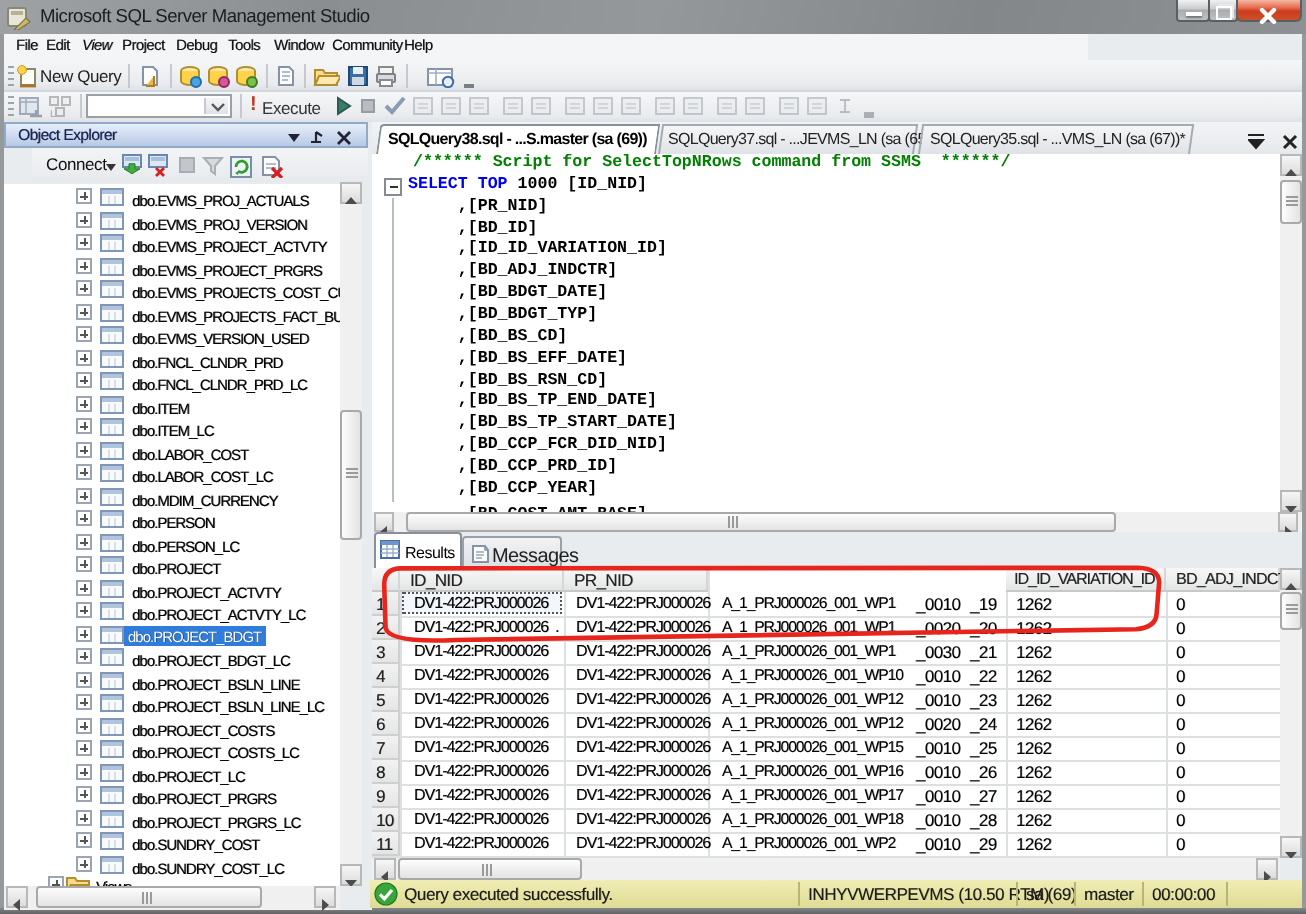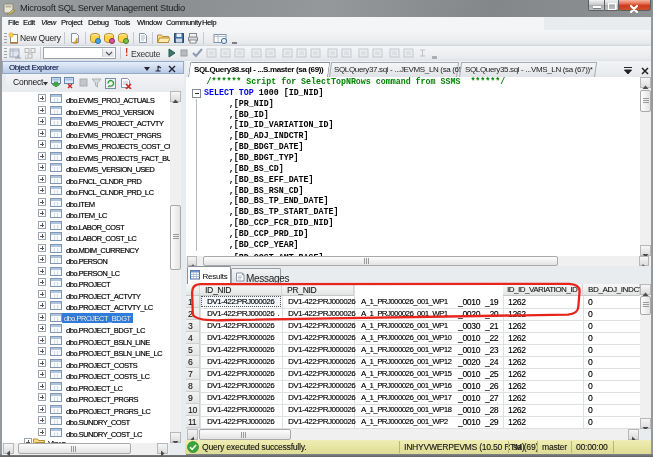--- a/index.html
+++ b/index.html
@@ -16,21 +16,21 @@
 
 #menubar{left:2px;top:17px;width:542px;height:13px;background:#f4f5f6;font-size:7.5px;letter-spacing:-0.3px;color:#111;text-shadow:0.3px 0 0 rgba(0,0,0,0.45);}
 #menubar span{position:absolute;top:1px;}
 
 #tb1{left:2px;top:30px;width:649px;height:16px;background:linear-gradient(180deg,#f5f6f7,#e9ebee 80%,#dfe2e6);border-bottom:1px solid #d3d7db;box-sizing:border-box;}
 #tb2{left:2px;top:46px;width:649px;height:15px;background:linear-gradient(180deg,#f5f6f7,#e9ebee 80%,#dfe2e6);}
 .grip{width:3px;background:repeating-linear-gradient(180deg,#9fa4a9 0 1px,transparent 1px 3px);}
 .vsep{width:1px;background:#c6cad0;}
 
 #oehead{left:2px;top:61px;width:182px;height:13px;background:linear-gradient(180deg,#e6eefa,#cfdcf0 50%,#b6c9e4);border:1px solid #93a9c8;box-sizing:border-box;font-size:7.8px;letter-spacing:-0.3px;color:#17214d;text-shadow:0.3px 0 0 rgba(23,33,77,0.5);}
-#oebar{left:6px;top:74px;width:182px;height:17px;background:linear-gradient(180deg,#f3f4f6,#e7eaed);font-size:8.5px;letter-spacing:-0.2px;color:#111;}
+#oebar{left:16px;top:74px;width:182px;height:17px;background:linear-gradient(180deg,#f3f4f6,#e7eaed);font-size:8.5px;letter-spacing:-0.2px;color:#111;}
 #tree{left:2px;top:92px;width:168px;height:351px;background:#fff;overflow:hidden;font-size:7.5px;color:#000;}
 .trow{position:absolute;left:0;height:12px;white-space:nowrap;}
 .plus{position:absolute;left:36px;top:1px;width:8px;height:8px;border:1px solid #9aa4b2;background:#fff;box-sizing:border-box;}
 .plus:before{content:"";position:absolute;left:1px;top:2.5px;width:4px;height:1px;background:#555;}
 .plus:after{content:"";position:absolute;left:2.5px;top:1px;width:1px;height:4px;background:#555;}
 .tbl{position:absolute;left:48px;top:0.5px;width:12px;height:9px;border:1px solid #8096b5;background:#f8fafc;box-sizing:border-box;}
 .tbl:before{content:"";position:absolute;left:0;top:0;width:10px;height:2.5px;background:#b0c4de;}
 .tbl:after{content:"";position:absolute;left:3px;top:3px;width:1px;height:4px;background:#d7dfe9;box-shadow:3px 0 #d7dfe9;}
 .tlab{position:absolute;left:64px;top:3px;letter-spacing:-0.5px;text-shadow:0.35px 0 0 rgba(0,0,0,0.5);}
 .sel{background:#2f7cdb;color:#fff;left:60px;padding:0.5px 2px;top:1px;}

